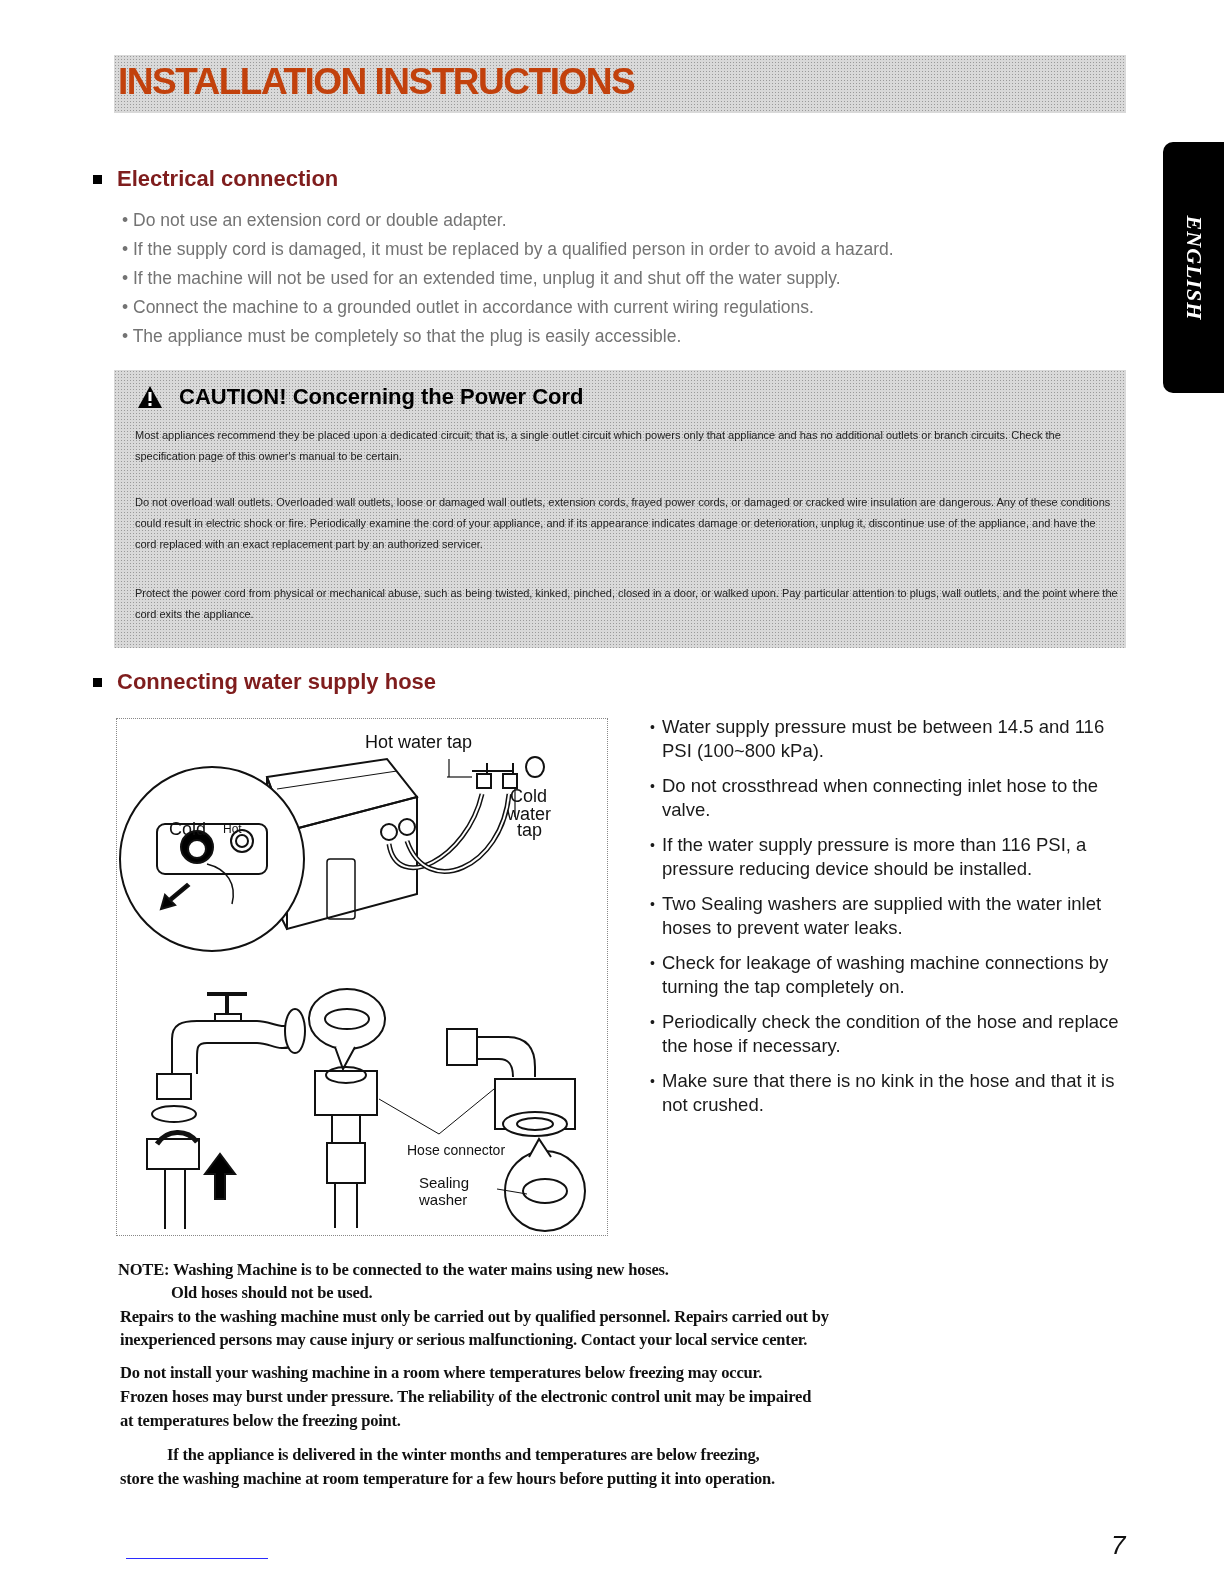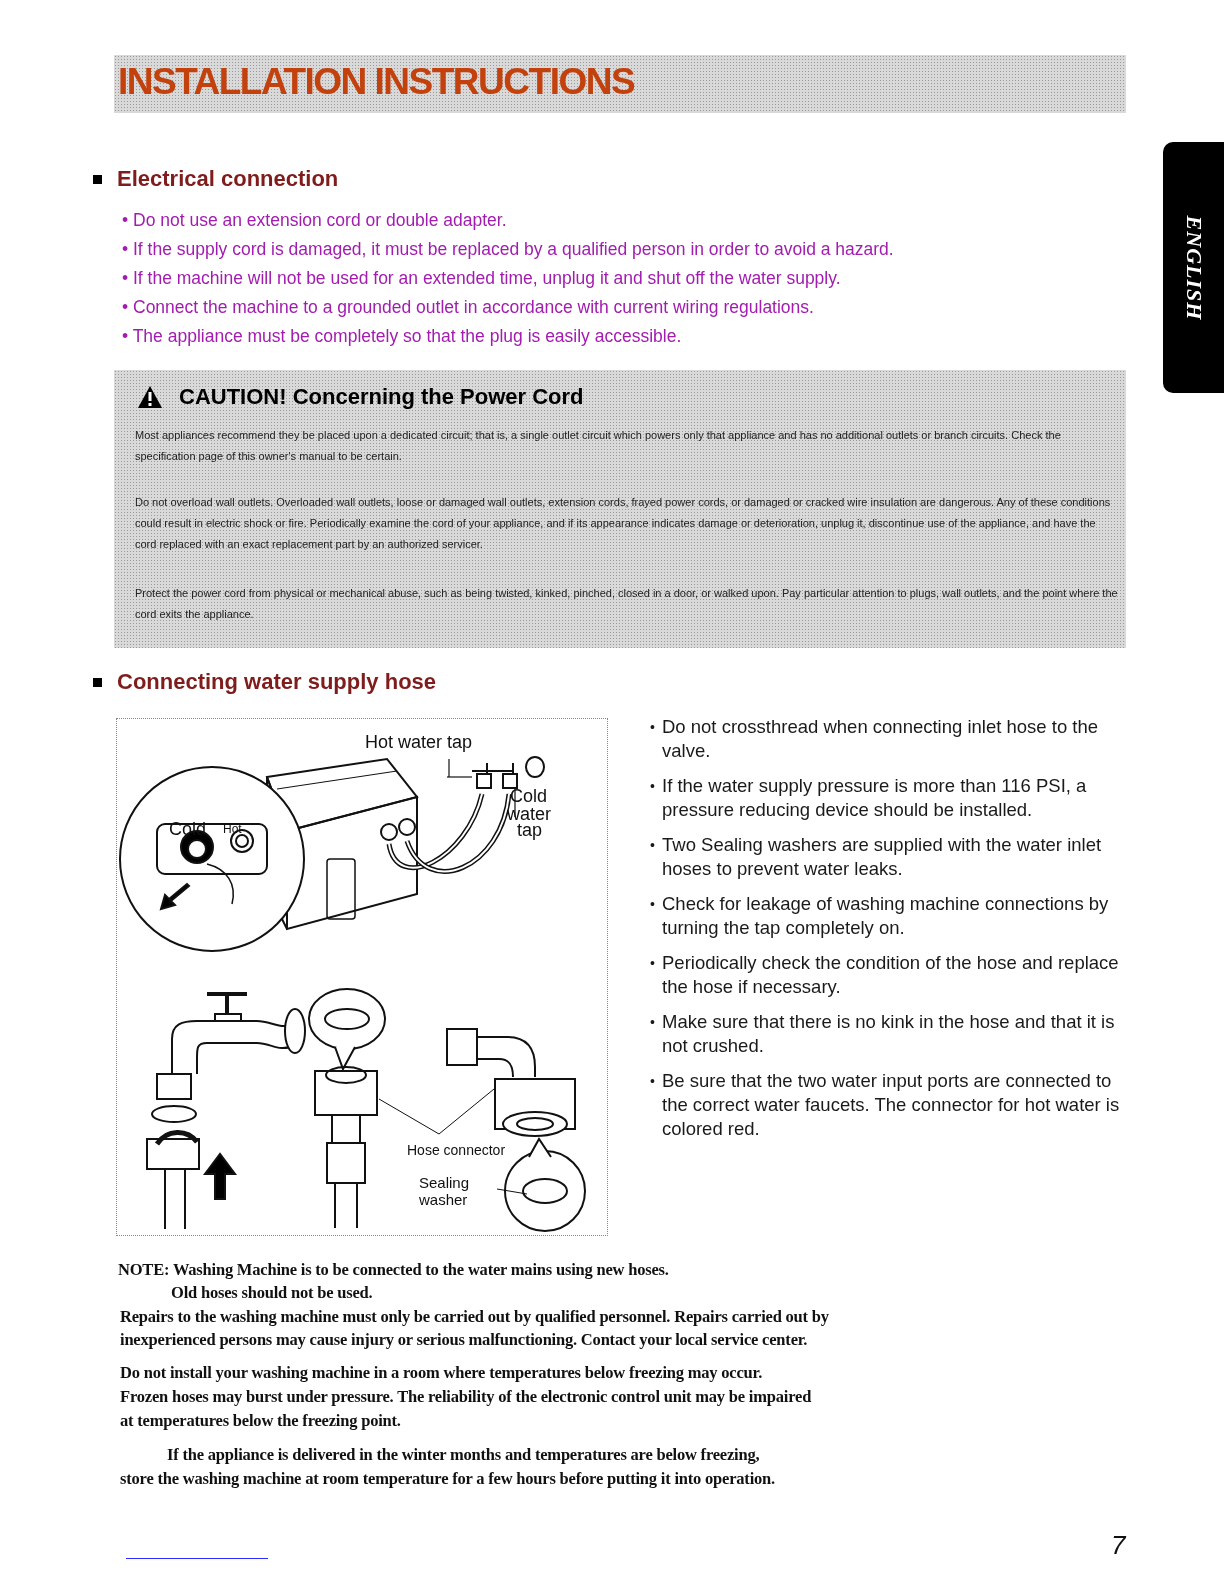--- a/index.html
+++ b/index.html
@@ -31,21 +31,21 @@
     }
     .section-heading {
       position: absolute; left: 93px; font-size: 22px; font-weight: bold; color: #7f1d1d;
       display: flex; align-items: center;
     }
     .section-heading .sq {
       width: 9px; height: 9px; background: #000; margin-right: 15px; display: inline-block;
     }
     .elec-list {
       position: absolute; left: 122px; top: 208px; margin: 0; padding: 0; list-style: none;
-      font-size: 17.5px; color: #a21caf;
+      font-size: 17.5px; color: #737373;
     }
     .elec-list li { height: 29px; line-height: 24px; }
     .caution-box {
       position: absolute; left: 114px; top: 370px; width: 1012px; height: 278px;
     }
     .caution-title {
       position: absolute; left: 137px; top: 384px; font-size: 22px; font-weight: bold; color: #000;
       display: flex; align-items: center;
     }
     .caution-title svg { margin-right: 16px; }
@@ -190,27 +190,27 @@
   <div class="fig-label" style="left:390px;top:86px;font-size:18px;">water</div>
   <div class="fig-label" style="left:400px;top:102px;font-size:18px;">tap</div>
   <div class="fig-label" style="left:52px;top:101px;font-size:18px;">Cold</div>
   <div class="fig-label" style="left:106px;top:101px;font-size:12px;">Hot</div>
   <div class="fig-label" style="left:290px;top:422px;font-size:14px;">Hose connector</div>
   <div class="fig-label" style="left:302px;top:455px;font-size:15px;">Sealing</div>
   <div class="fig-label" style="left:302px;top:472px;font-size:15px;">washer</div>
 </div>
 
 <ul class="water-list">
+  <li>Water supply pressure must be between 14.5 and 116 PSI (100~800 kPa).</li>
   <li>Do not crossthread when connecting inlet hose to the valve.</li>
   <li>If the water supply pressure is more than 116 PSI, a pressure reducing device should be installed.</li>
   <li>Two Sealing washers are supplied with the water inlet hoses to prevent water leaks.</li>
   <li>Check for leakage of washing machine connections by turning the tap completely on.</li>
   <li>Periodically check the condition of the hose and replace the hose if necessary.</li>
   <li>Make sure that there is no kink in the hose and that it is not crushed.</li>
-  <li>Be sure that the two water input ports are connected to the correct water faucets. The connector for hot water is colored red.</li>
 </ul>
 
 <p class="notes" style="top:1258px;">NOTE: Washing Machine is to be connected to the water mains using new hoses.</p>
 <p class="notes" style="top:1281px;left:171px;">Old hoses should not be used.</p>
 <p class="notes" style="top:1305px;left:120px;">Repairs to the washing machine must only be carried out by qualified personnel. Repairs carried out by</p>
 <p class="notes" style="top:1328px;left:120px;">inexperienced persons may cause injury or serious malfunctioning. Contact your local service center.</p>
 <p class="notes" style="top:1361px;left:120px;">Do not install your washing machine in a room where temperatures below freezing may occur.</p>
 <p class="notes" style="top:1385px;left:120px;">Frozen hoses may burst under pressure. The reliability of the electronic control unit may be impaired</p>
 <p class="notes" style="top:1409px;left:120px;">at temperatures below the freezing point.</p>
 <p class="notes" style="top:1443px;left:120px;margin-left:47px;">If the appliance is delivered in the winter months and temperatures are below freezing,</p>

